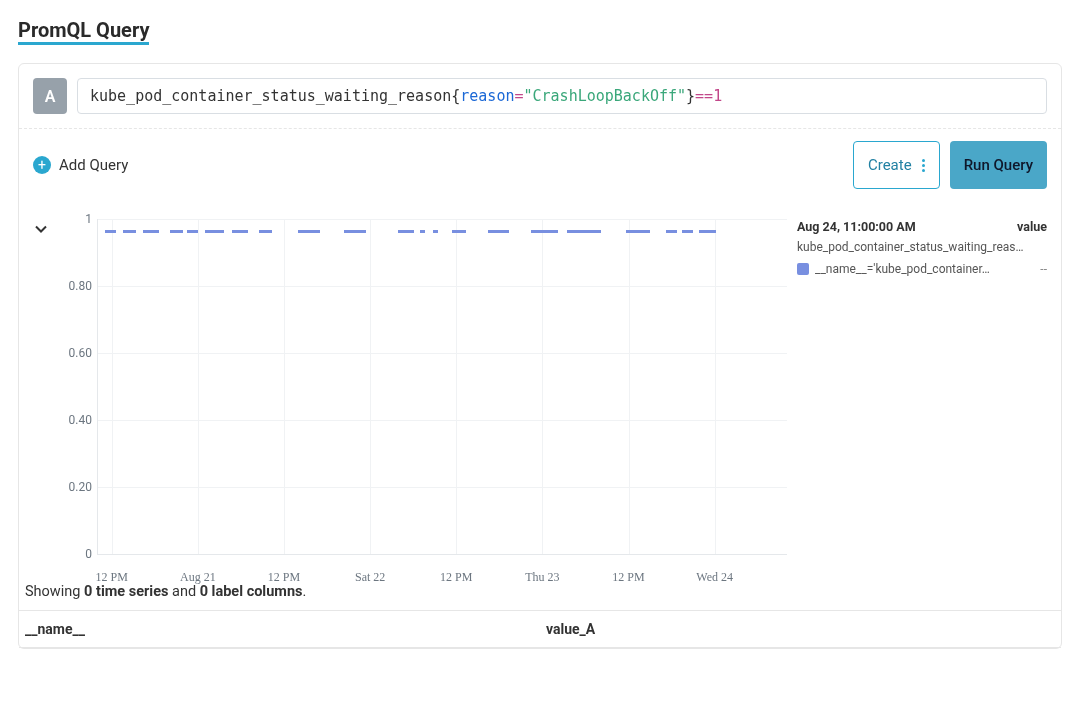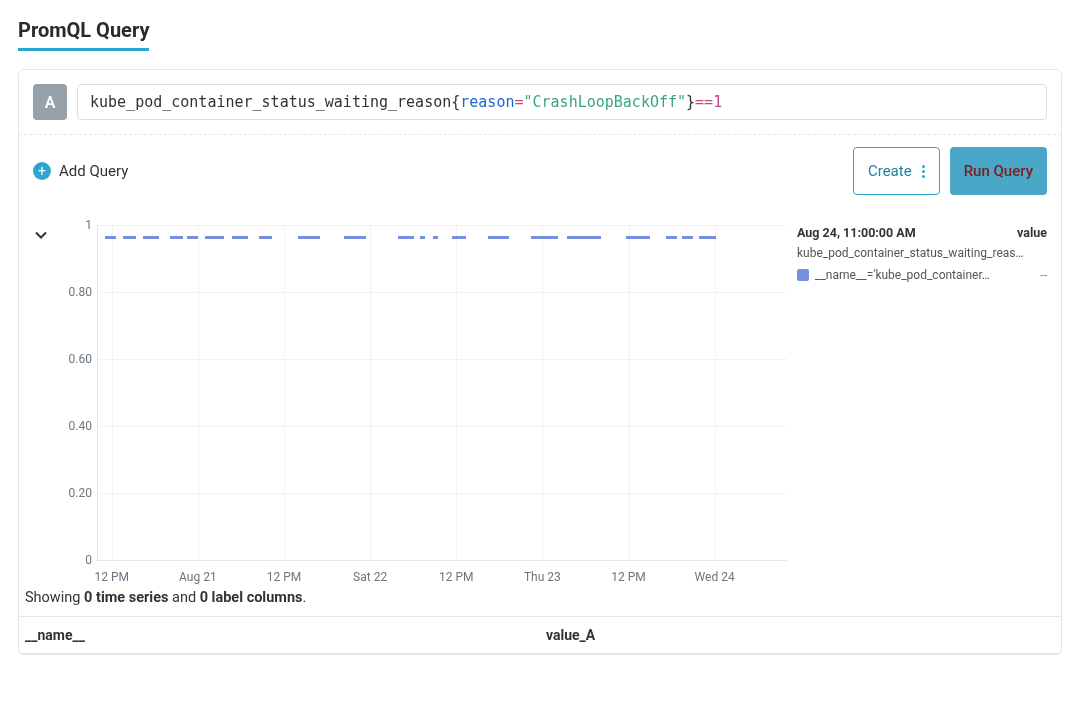--- a/index.html
+++ b/index.html
@@ -1,46 +1,46 @@
 <!DOCTYPE html>
 <html><head>
 <meta charset="utf-8">
 <style>
   * { box-sizing: border-box; margin: 0; padding: 0; }
   html, body { width: 1080px; height: 722px; font-family: -apple-system, BlinkMacSystemFont, "Segoe UI", Roboto, sans-serif; color: #333; background: #fff; }
   .page { padding: 18px; }
   .tabs { display: flex; gap: 24px; align-items: center; border-bottom: none; margin-bottom: 18px; }
-  .tab { font-size: 20px; color: #666; padding-bottom: 6px; cursor: pointer; }
+  .tab { font-size: 20px; color: #666; cursor: pointer; }
   .tab.active { font-weight: 700; color: #2a2a2a; border-bottom: 3px solid #2aa7cf; }
   .panel { border: 1px solid #e6e6e6; border-radius: 6px; padding: 0; }
   .query-row { display: flex; align-items: stretch; gap: 10px; padding: 14px; border-bottom: 1px dashed #e6e6e6; }
   .query-badge { width: 34px; height: 36px; background: #97a1aa; color: #fff; border-radius: 4px; display: flex; align-items: center; justify-content: center; font-weight: 600; }
   .query-input { flex: 1; border: 1px solid #d9dee3; border-radius: 4px; padding: 8px 12px; font-family: ui-monospace, SFMono-Regular, Menlo, Consolas, monospace; font-size: 15px; display: flex; align-items: center; }
   .tok-metric { color: #333; }
   .tok-brace { color: #333; }
   .tok-label { color: #1b68d6; }
   .tok-op { color: #c2478a; }
   .tok-str { color: #3aa77a; }
   .tok-num { color: #c2478a; }
   .actions-row { display: flex; align-items: center; padding: 12px 14px; }
   .add-query { display: flex; align-items: center; gap: 8px; color: #333; font-size: 15px; cursor: pointer; }
   .add-icon { width: 18px; height: 18px; border-radius: 50%; background: #2aa7cf; color: #fff; display: flex; align-items: center; justify-content: center; font-size: 14px; line-height: 1; }
   .spacer { flex: 1; }
   .btn { height: 48px; border-radius: 4px; font-size: 15px; padding: 0 14px; display: flex; align-items: center; cursor: pointer; }
   .btn-outline { border: 1px solid #2aa7cf; color: #2181a3; background: #fff; gap: 10px; }
   .btn-outline .dots { display: inline-flex; flex-direction: column; gap: 2px; }
   .btn-outline .dots span { width: 3px; height: 3px; background: #2aa7cf; border-radius: 50%; display: block; }
-  .btn-primary { background: #4aa7c8; color: #7f1d1d; border: none; margin-left: 10px; font-weight: 500; }
+  .btn-primary { background: #4aa7c8; color: #0f172a; border: none; margin-left: 10px; font-weight: 500; }
   .chart-wrap { display: flex; padding: 18px 14px 0 14px; gap: 10px; }
   .collapse-toggle { width: 20px; padding-top: 2px; cursor: pointer; }
   .chart-area { flex: 1; position: relative; }
   .plot { position: relative; height: 336px; margin-left: 34px; border-left: 1px solid #e5e8eb; border-bottom: 1px solid #e5e8eb; }
   .ygrid { position: absolute; left: 0; right: 0; border-top: 1px solid #f0f2f4; }
   .ytick { position: absolute; right: 100%; transform: translateY(-50%); font-size: 12px; color: #6c7680; padding-right: 6px; white-space: nowrap; }
-  .xtick { position: absolute; top: 100%; transform: translateX(-50%); font-size: 12px; color: #6c7680; padding-top: 10px; white-space: nowrap; }
+  .xtick { position: absolute; top: 100%; transform: translateX(-50%); font-size: 12px; color: #6c7680; padding-top: 16px; white-space: nowrap; font-family: Liberation Serif, serif; }
   .xgrid { position: absolute; top: 0; bottom: 0; border-left: 1px solid #f0f2f4; }
   .seg { position: absolute; height: 3px; background: #788fe0; top: 11px; }
   .legend { width: 250px; font-size: 12.5px; color: #333; }
   .legend-header { display: flex; justify-content: space-between; font-weight: 700; margin-bottom: 6px; }
   .legend-sub { color: #555; font-size: 12px; white-space: nowrap; overflow: hidden; text-overflow: ellipsis; margin-bottom: 8px; }
   .legend-item { display: flex; align-items: center; gap: 6px; font-size: 12px; color: #555; }
   .swatch { width: 12px; height: 12px; background: #788fe0; border-radius: 2px; flex-shrink: 0; }
   .legend-item-label { flex: 1; white-space: nowrap; overflow: hidden; text-overflow: ellipsis; }
   .legend-item-val { color: #888; }
   .summary { padding: 28px 6px 10px 6px; font-size: 14.5px; color: #333; }

